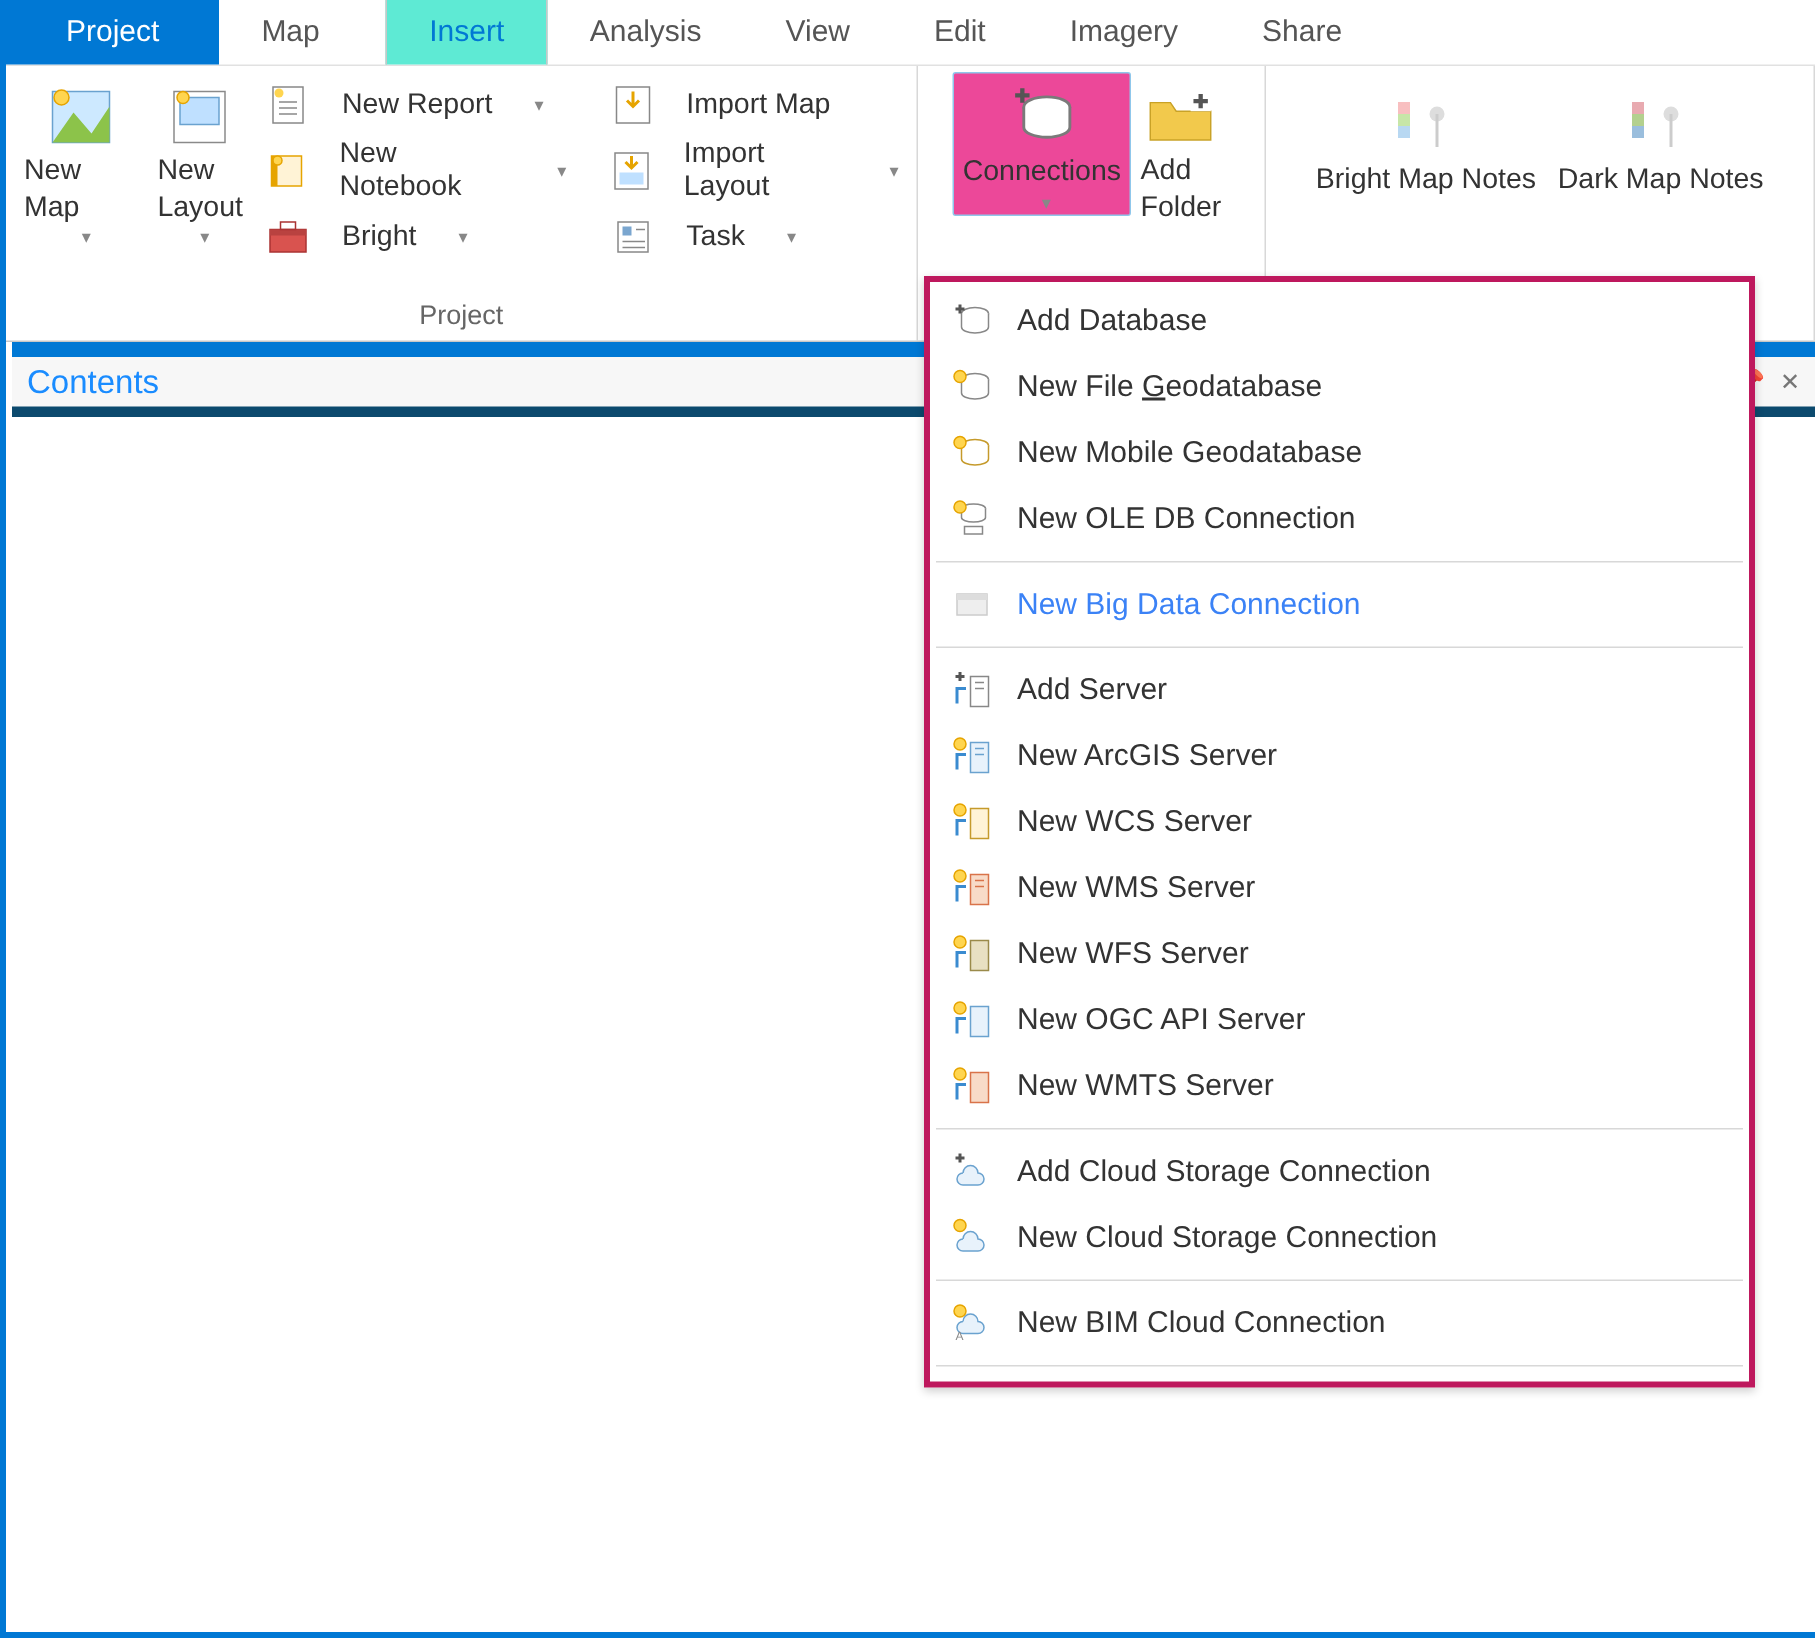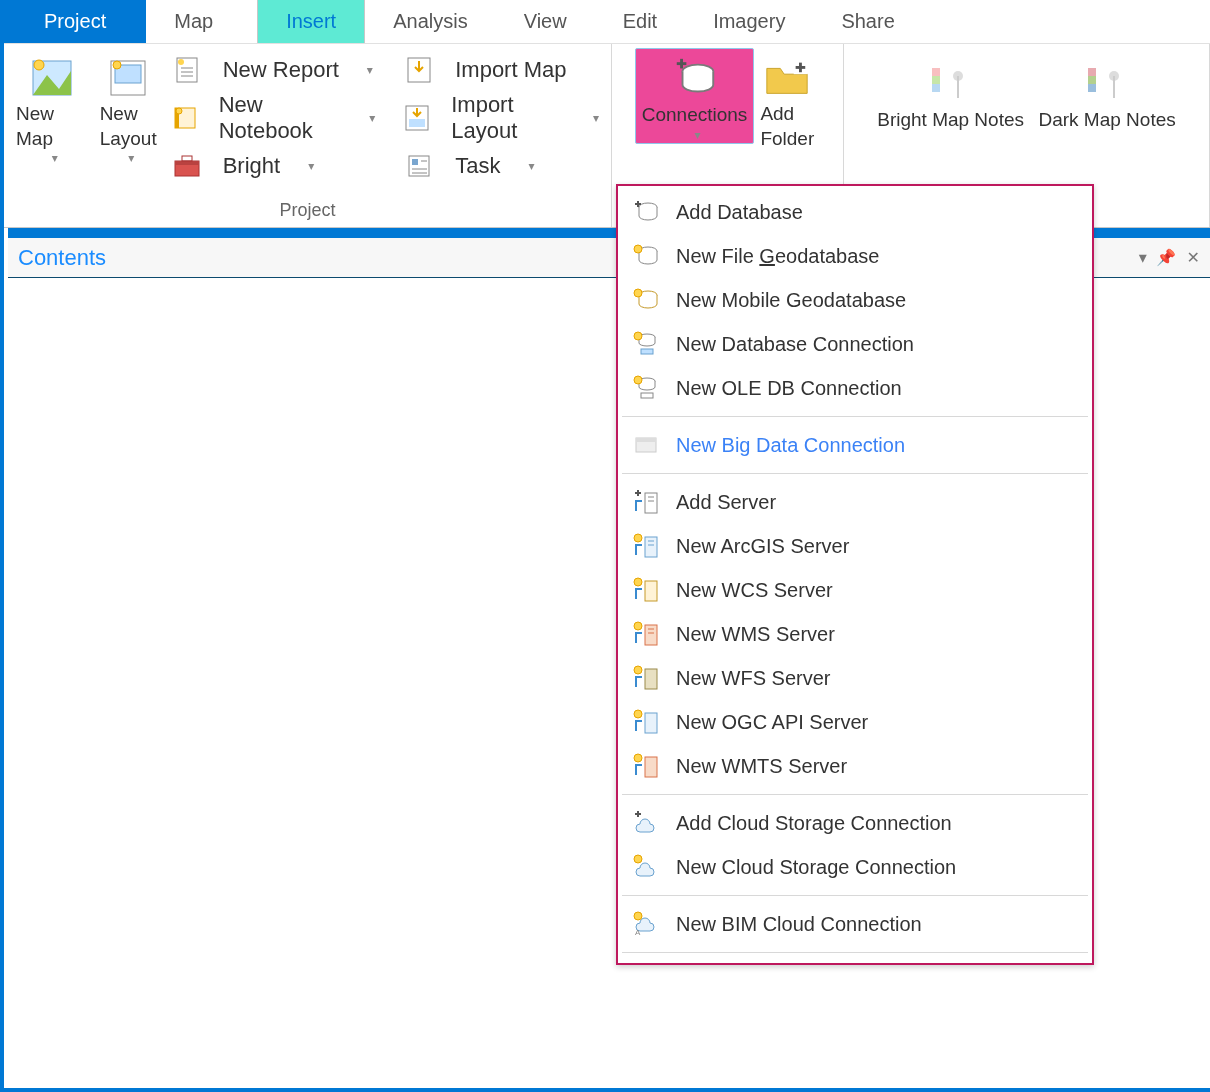--- a/index.html
+++ b/index.html
@@ -10,31 +10,31 @@
 .tab.project{background:#0078d4;color:#fff;padding:0 40px;}
 .tab.active{background:#5eead4;border:1px solid #c7c7c7;border-bottom:none;border-top:none;color:#0078d4;margin-left:16px;}
 .ribbon{height:184px;border-bottom:1px solid #c7c7c7;display:flex;}
 .group{border-right:1px solid #d8d8d8;padding:4px 6px 0 6px;display:flex;flex-direction:column;}
 .group-body{flex:1;display:flex;align-items:flex-start;}
 .group-label{text-align:center;font-size:18px;color:#666;padding:4px 0 6px 0;}
 .big-btn{display:flex;flex-direction:column;align-items:center;justify-content:flex-start;padding:6px 6px 0 6px;cursor:pointer;line-height:1.3;font-size:19px;color:#333;}
 .big-btn .ico{width:48px;height:48px;display:flex;align-items:center;justify-content:center;}
 .big-btn.active{background:#ec4899;border:1px solid #8fc7eb;border-radius:2px;}
 .stack{display:flex;flex-direction:column;gap:4px;padding-top:6px;}
-.sm-btn{display:flex;align-items:center;gap:22px;padding:2px 6px;font-size:22px;cursor:pointer;}
+.sm-btn{display:flex;align-items:center;gap:22px;padding:2px 6px;font-size:19px;cursor:pointer;}
 .sm-btn .ico{width:28px;height:28px;display:flex;align-items:center;justify-content:center;}
 .dd:after{content:"▾";font-size:12px;color:#888;margin-left:6px;}
 .disabled{color:#b0b0b0;}
 .content-area{position:absolute;top:228px;left:4px;right:0;bottom:4px;}
 .blue-bar{height:10px;background:#0078d4;}
-.pane-header{display:flex;align-items:center;justify-content:space-between;background:#f7f7f7;border-bottom:1px solid #0c4a6e;height:40px;padding:0 10px;}
+.pane-header{display:flex;align-items:center;justify-content:space-between;background:#f7f7f7;border-bottom:7px solid #0c4a6e;height:40px;padding:0 10px;}
 .pane-title{color:#1a8cff;font-size:22px;}
 .pane-ctrls{display:flex;gap:10px;color:#777;font-size:16px;}
 .pane-ctrls span{cursor:pointer;}
-.menu{position:absolute;top:184px;left:612px;width:478px;background:#fff;border:2px solid #be185d;box-shadow:0 2px 6px rgba(0,0,0,.2);z-index:50;padding:4px 0;text-align:center;}
+.menu{position:absolute;top:184px;left:612px;width:554px;background:#fff;border:4px solid #be185d;box-shadow:0 2px 6px rgba(0,0,0,.2);z-index:50;padding:4px 0;text-align:center;}
 .mitem{display:flex;align-items:center;gap:16px;padding:8px 18px 8px 14px;font-size:20px;cursor:pointer;}
 .mitem .mico{width:28px;height:28px;flex:none;display:flex;align-items:center;justify-content:center;}
 .mitem.dis{color:#3b82f6;}
 .sep{height:1px;background:#d8d8d8;margin:6px 4px;}
 .circle-anno{position:absolute;border:4px solid #e23b2e;border-radius:22px;pointer-events:none;}
 .underline{text-decoration:underline;}
 svg{display:block;}
 </style>
 </head>
 <body>
@@ -236,31 +236,20 @@
             <circle cx="5" cy="5" r="4" fill="#ffd54f" stroke="#e6a400"></circle>
           </svg>
         </span>
    <span>New Mobile Geodatabase</span>
   </div>
   <div class="mitem">
    <span class="mico">
           <svg width="26" height="26">
             <ellipse cx="14" cy="6" rx="8" ry="3" fill="#fff" stroke="#888"></ellipse>
             <path d="M6 6v6a8 3 0 0 0 16 0V6" fill="#fff" stroke="#888"></path>
-            <rect x="8" y="18" width="12" height="5" fill="#bfe0ff" stroke="#6aa2cf"></rect>
-            <circle cx="5" cy="5" r="4" fill="#ffd54f" stroke="#e6a400"></circle>
-          </svg>
-        </span>
-   <span>New Database Connection</span>
-  </div>
-  <div class="mitem">
-   <span class="mico">
-          <svg width="26" height="26">
-            <ellipse cx="14" cy="6" rx="8" ry="3" fill="#fff" stroke="#888"></ellipse>
-            <path d="M6 6v6a8 3 0 0 0 16 0V6" fill="#fff" stroke="#888"></path>
             <rect x="8" y="18" width="12" height="5" fill="#fff" stroke="#888"></rect>
             <circle cx="5" cy="5" r="4" fill="#ffd54f" stroke="#e6a400"></circle>
           </svg>
         </span>
    <span>New OLE DB Connection</span>
   </div>
   <div class="sep"></div>
   <div class="mitem dis">
    <span class="mico">
           <svg width="26" height="24">

